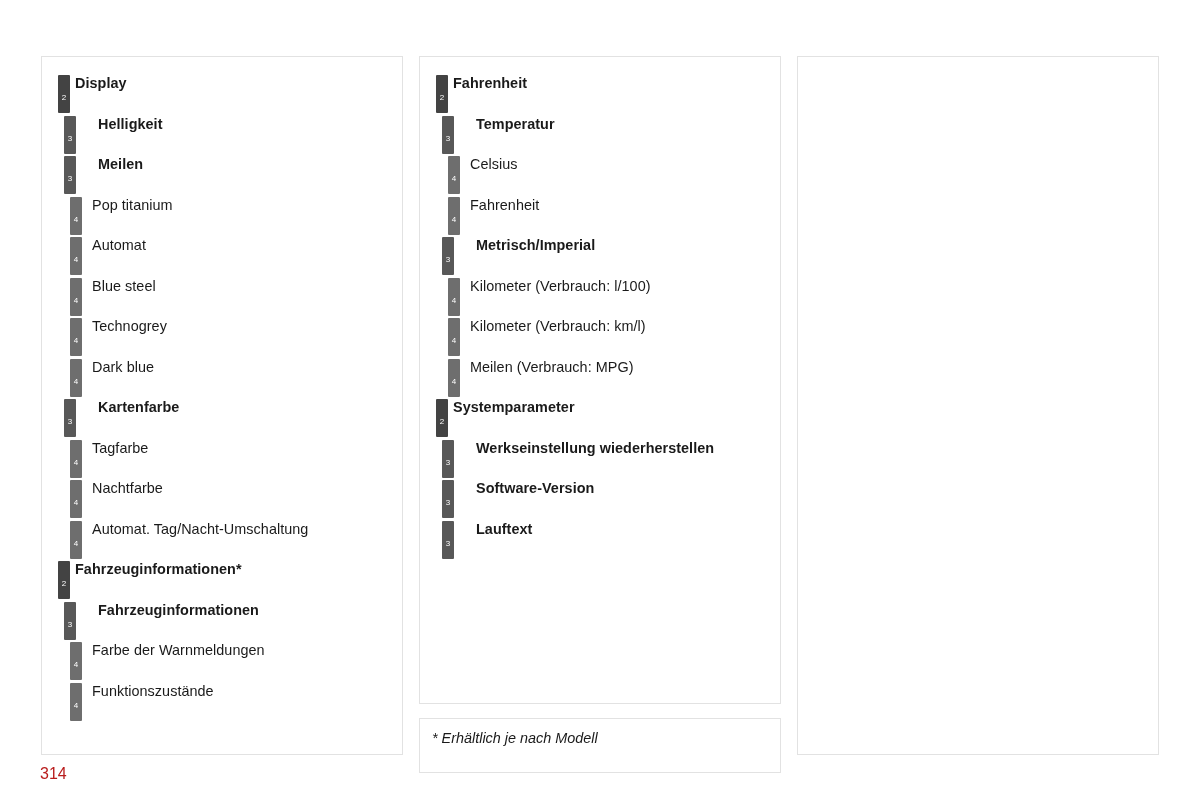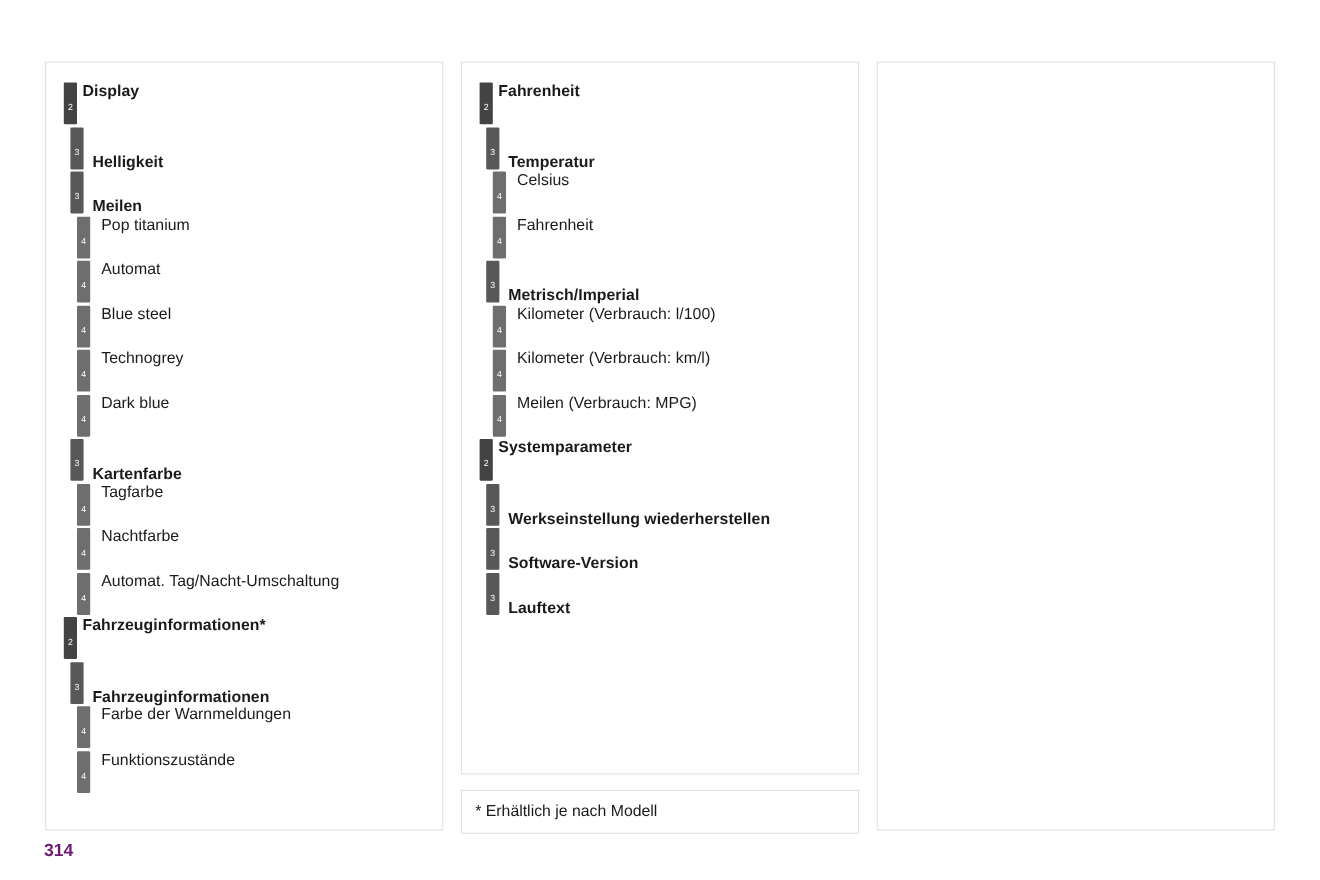--- a/index.html
+++ b/index.html
@@ -84,53 +84,53 @@
     color: #1a1a1a;
     font-size: 14.4px;
     letter-spacing: 0.05px;
   }
   .row-label.bold { font-weight: bold; }
 
   
   .row-l2 .level-marker { left: 16px; }
   .row-l2 .row-label    { left: 33px; }
   .row-l3 .level-marker { left: 22px; }
-  .row-l3 .row-label    { left: 42px; margin-top: 24px; }
+  .row-l3 .row-label    { left: 56px; }
   .row-l4 .level-marker { left: 28px; }
   .row-l4 .row-label    { left: 50px; text-align: center; }
 
   
   #footnote-box {
     position: absolute;
     left: 419px;
     top: 718px;
     width: 362px;
-    height: 40px;
+    height: 55px;
     border: 1px solid #e2e2e2;
     box-sizing: border-box;
     background: #ffffff;
+    font-style: italic;
   }
   #footnote-text {
     position: absolute;
     left: 12px;
     top: 11px;
     font-size: 14.4px;
     color: #1a1a1a;
     line-height: 17px;
   }
 
   
   #page-number {
     position: absolute;
     left: 40px;
     top: 764px;
     font-size: 16px;
-    color: #701a75;
+    color: #b91c1c;
     line-height: 19px;
-    font-weight: bold;
   }
 </style>
 </head>
 <body>
 
 <div class="page">
 
   <div class="panel" id="panel-1">
     <div class="panel-inner">
         <div class="tree-row row-l2" style="top: 18px;">

